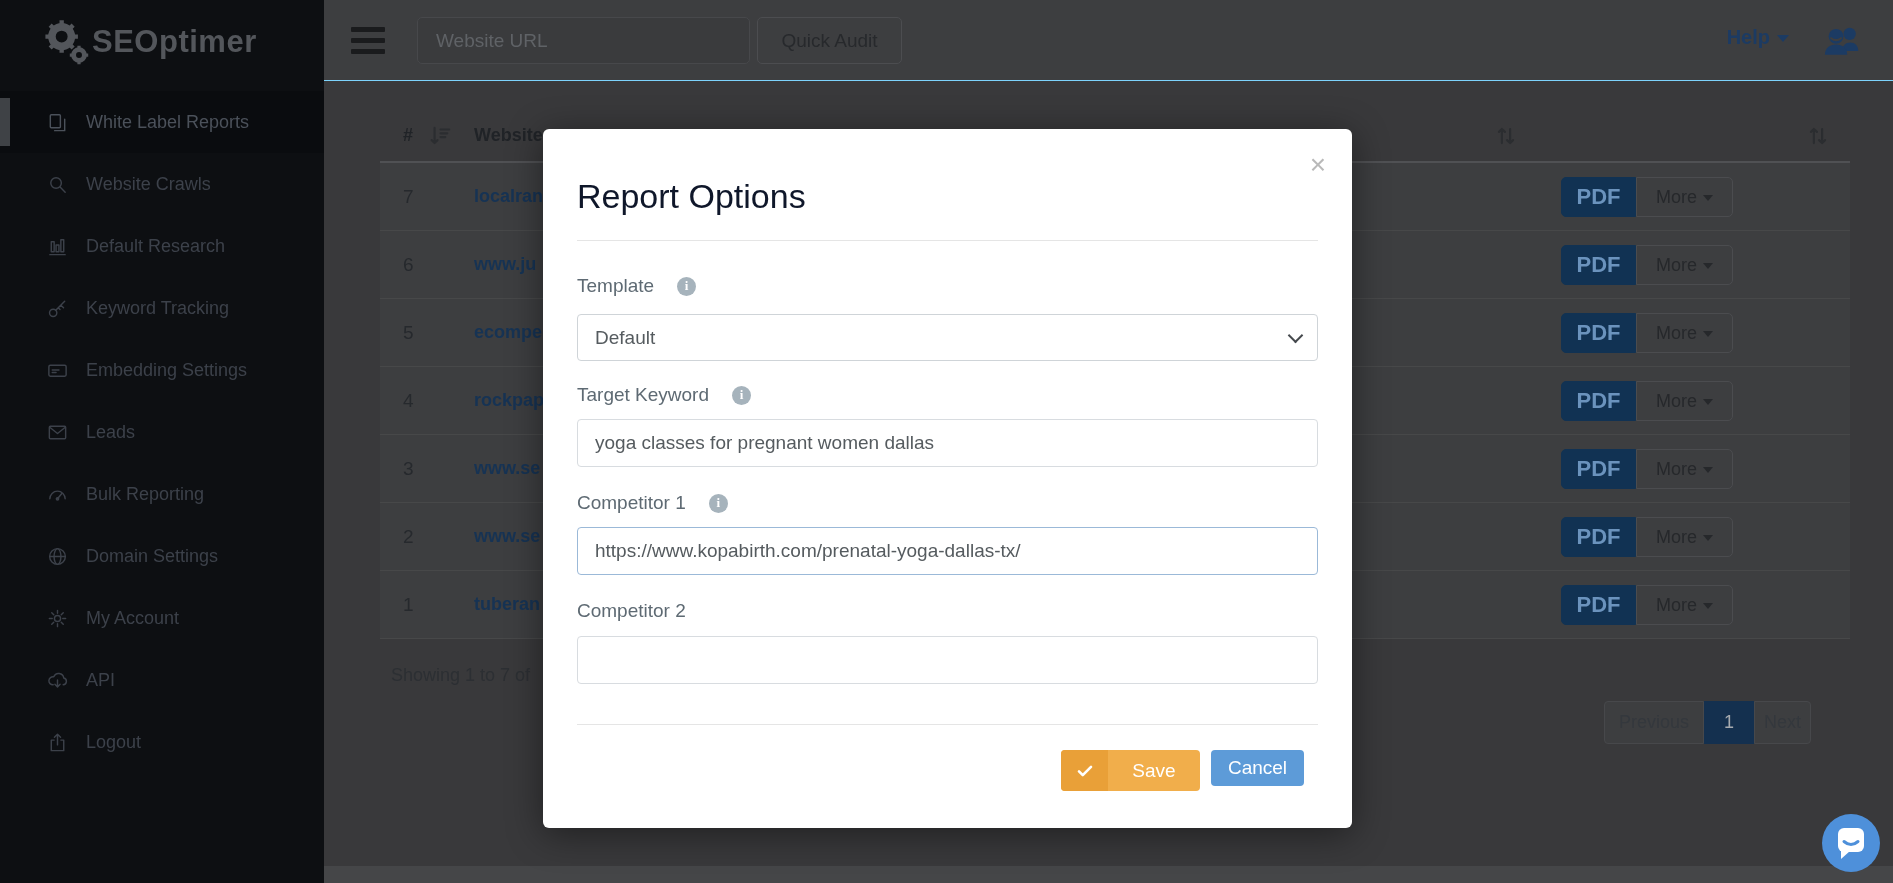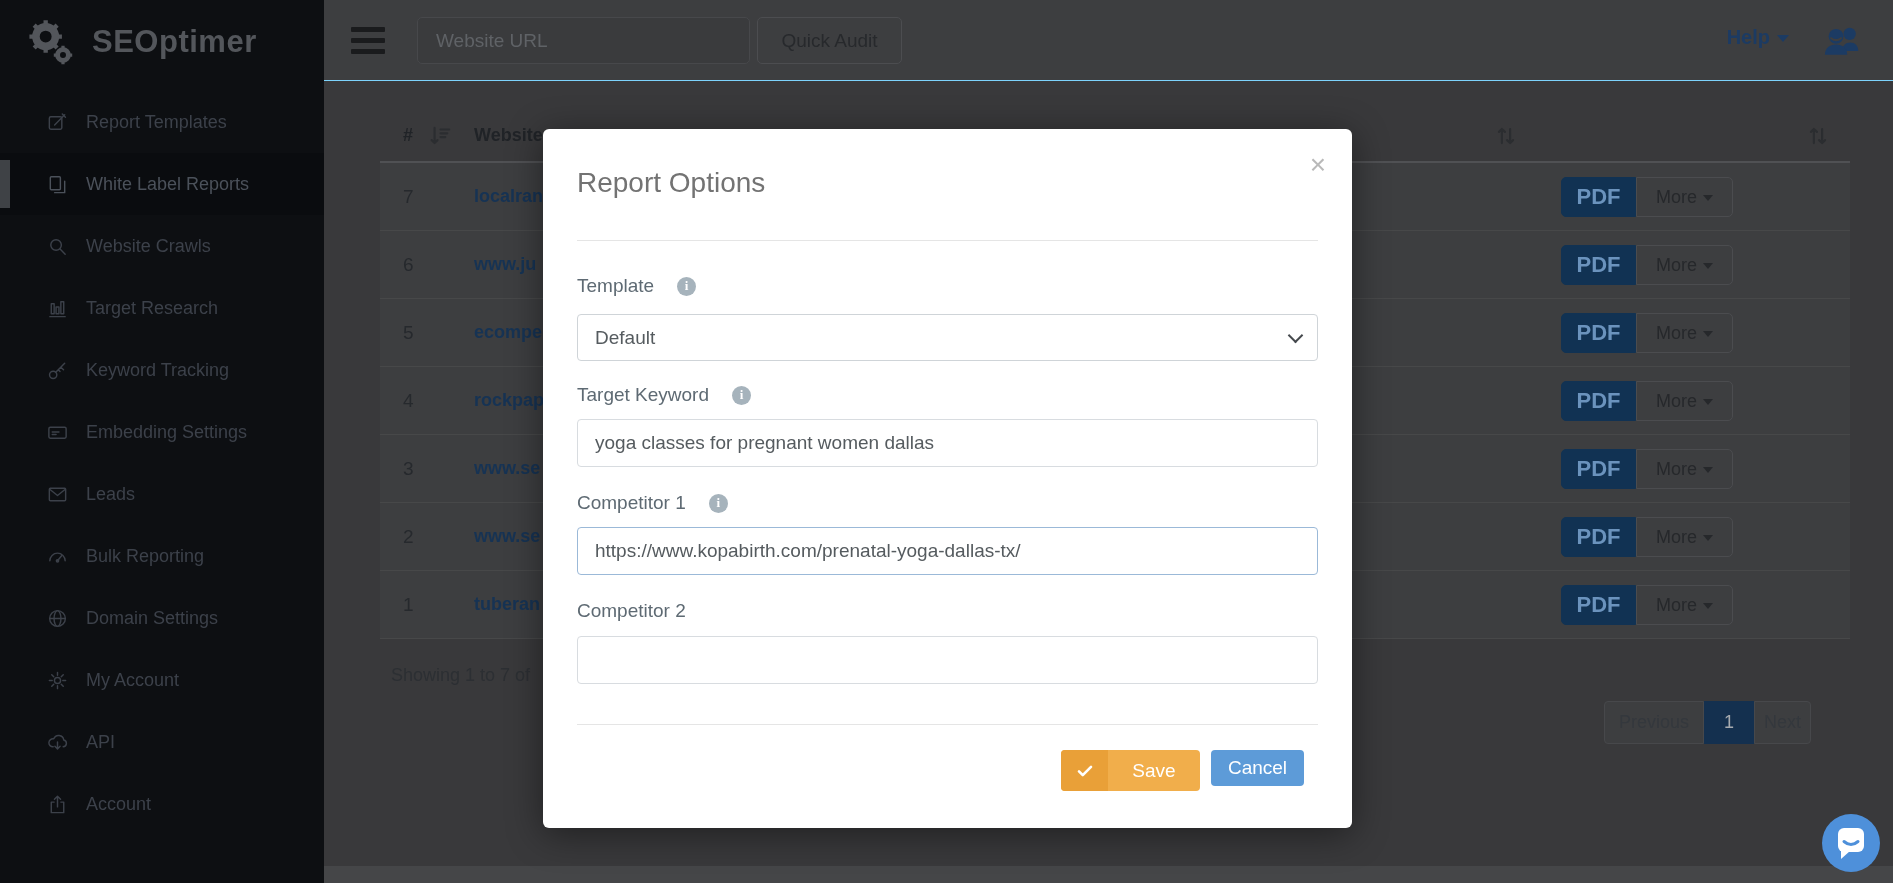--- a/index.html
+++ b/index.html
@@ -2,21 +2,21 @@
 <html><head>
 <meta charset="utf-8">
 <style>
   * { margin:0; padding:0; box-sizing:border-box; }
   html,body { width:1893px; height:883px; overflow:hidden; background:#3a3a3c;
     font-family:"Liberation Sans", sans-serif; }
   .app { position:relative; width:1893px; height:883px; background:#3a3a3c; overflow:hidden; }
 
   
   .sidebar { position:absolute; left:0; top:0; width:324px; height:883px; background:#0d0f12; z-index:2; }
-  .logo { position:absolute; left:24px; top:16px; display:flex; align-items:center; gap:16px; color:#53565b; }
+  .logo { position:absolute; left:40px; top:16px; display:flex; align-items:center; gap:0; color:#53565b; }
   .logo svg { width:52px; height:52px; }
   .logo-text { font-size:31px; font-weight:600; letter-spacing:0.5px; }
   .nav { position:absolute; top:91px; left:0; right:0; }
   .nav-item { position:relative; height:62px; display:flex; align-items:center; padding-left:44px; gap:16px;
     color:#3c414a; cursor:pointer; }
   .nav-item .nav-ico { width:26px; display:flex; justify-content:center; }
   .nav-ico svg { width:23px; height:23px; fill:none; stroke:currentColor; stroke-width:1.5;
     stroke-linecap:round; stroke-linejoin:round; }
   .nav-label { font-size:18px; }
   .nav-item.active { color:#4b515a; background:#0a0c0f; }
@@ -65,21 +65,21 @@
   .page-cur  { width:50px; background:#14304f; border-color:#14304f; color:#a7abb0; }
   .page-next { width:57px; border-radius:0 4px 4px 0; }
   .footer-strip { position:absolute; left:0; right:0; bottom:0; height:17px; background:#454648; }
 
   
   .modal { position:absolute; left:543px; top:129px; width:809px; height:699px; background:#ffffff;
     border-radius:6px; box-shadow:0 6px 36px rgba(0,0,0,.45); z-index:10; }
   .modal-close { position:absolute; right:26px; top:22px; font-size:28px; line-height:1; color:#b9b9b9;
     background:none; border:none; cursor:pointer; font-family:"Liberation Sans",sans-serif; }
   .modal-close::after { content:"×"; }
-  .modal-title { position:absolute; left:34px; top:38px; font-size:28px; font-weight:400; color:#737373; }
+  .modal-title { position:absolute; left:34px; top:48px; font-size:34px; font-weight:400; color:#0f172a; }
   .hr1 { position:absolute; left:34px; right:34px; top:111px; border-top:1px solid #e5e5e5; }
   .hr2 { position:absolute; left:34px; right:34px; top:595px; border-top:1px solid #e5e5e5; }
   .flabel { position:absolute; left:34px; font-size:19px; color:#5e6a73; display:flex; align-items:center; gap:23px; }
   .lbl-template  { top:146px; } .lbl-keyword { top:255px; } .lbl-comp1 { top:363px; } .lbl-comp2 { top:471px; }
   .info-ico { width:19px; height:19px; border-radius:50%; background:#a6b3bc; color:#ffffff; font-size:13px;
     font-weight:700; display:inline-flex; align-items:center; justify-content:center; cursor:pointer;
     font-family:"Liberation Serif",serif; }
   .select-box { position:absolute; left:34px; right:34px; top:185px; height:47px; border:1px solid #cfd4d8;
     border-radius:4px; display:flex; align-items:center; padding:0 17px; font-size:19px; color:#555b5f; cursor:pointer; }
   .select-box .chev { position:absolute; right:16px; top:15px; width:11px; height:11px;
@@ -115,29 +115,20 @@
           <circle cx="36" cy="36" r="5" stroke-width="4.5"></circle>
           <g stroke-width="3">
             <path d="M36 27.5v3 M36 41.5v3 M27.5 36h3 M41.5 36h3"></path>
           </g>
         </g>
       </svg>
       <span class="logo-text">SEOptimer</span>
     </div>
 
     <div class="nav">
-      <div class="nav-item">
-        <span class="nav-ico">
-            <svg viewBox="0 0 24 24">
-              <rect x="3.5" y="6" width="13" height="13" rx="1.5"></rect>
-              <path d="M9 14.5 L19.5 4 M17 3.2l3.3 3.3"></path>
-            </svg>
-          </span>
-        <span class="nav-label">Report Templates</span>
-      </div>
       <div class="nav-item active">
         <span class="nav-ico">
             <svg viewBox="0 0 24 24">
               <rect x="4.5" y="4" width="10.5" height="13.5" rx="1"></rect>
               <path d="M9 20.5h10.5V8.5"></path>
             </svg>
           </span>
         <span class="nav-label">White Label Reports</span>
       </div>
       <div class="nav-item">
@@ -151,21 +142,21 @@
       </div>
       <div class="nav-item">
         <span class="nav-ico">
             <svg viewBox="0 0 24 24">
               <path d="M4 20.5h16"></path>
               <rect x="5.5" y="7" width="3" height="10.5"></rect>
               <rect x="10.5" y="10.5" width="3" height="7"></rect>
               <rect x="15.5" y="5" width="3" height="12.5"></rect>
             </svg>
           </span>
-        <span class="nav-label">Target Research</span>
+        <span class="nav-label">Default Research</span>
       </div>
       <div class="nav-item">
         <span class="nav-ico">
             <svg viewBox="0 0 24 24">
               <circle cx="7.5" cy="16.5" r="3.8"></circle>
               <path d="M10.2 13.8 L19.5 4.5 M15.5 8.5l2.8 2.8 M12.8 11.2l1.8 1.8"></path>
             </svg>
           </span>
         <span class="nav-label">Keyword Tracking</span>
       </div>
@@ -225,21 +216,21 @@
           </span>
         <span class="nav-label">API</span>
       </div>
       <div class="nav-item">
         <span class="nav-ico">
             <svg viewBox="0 0 24 24">
               <path d="M8.5 9.5H5.5V20.5h13V9.5h-3"></path>
               <path d="M12 14.5V3.5 M8.8 6.5 L12 3.3l3.2 3.2"></path>
             </svg>
           </span>
-        <span class="nav-label">Account</span>
+        <span class="nav-label">Logout</span>
       </div>
     </div>
   </div>
 
   <div class="topbar">
     <div class="hamburger">
         <i></i>
         <i></i>
         <i></i>
       </div>

